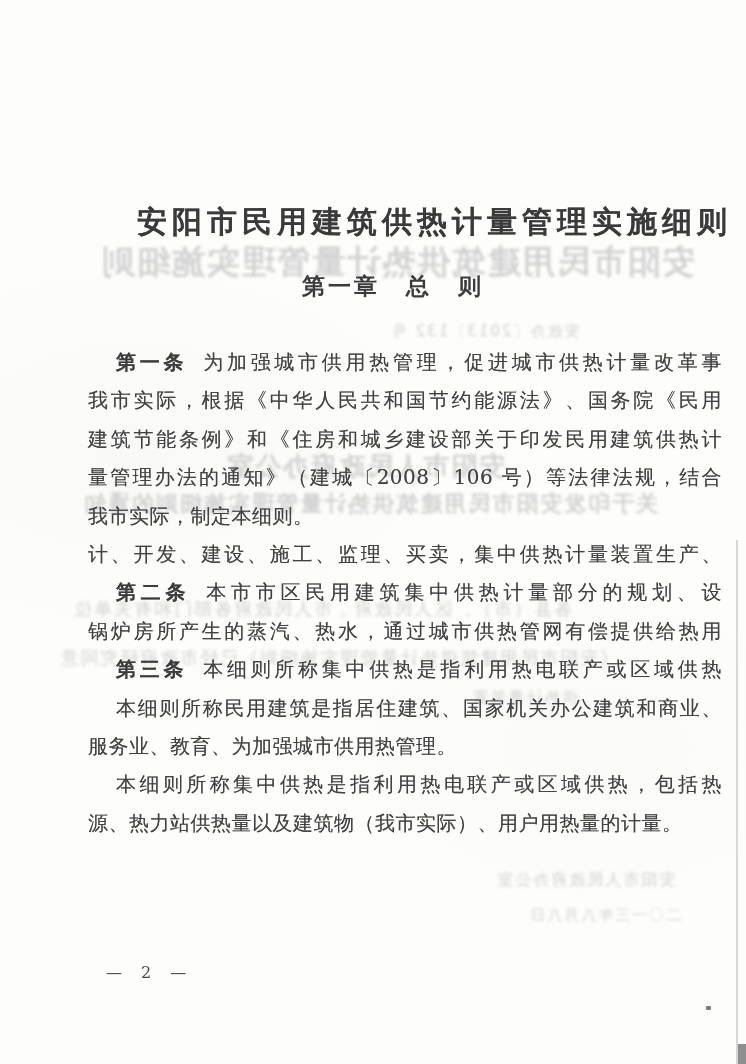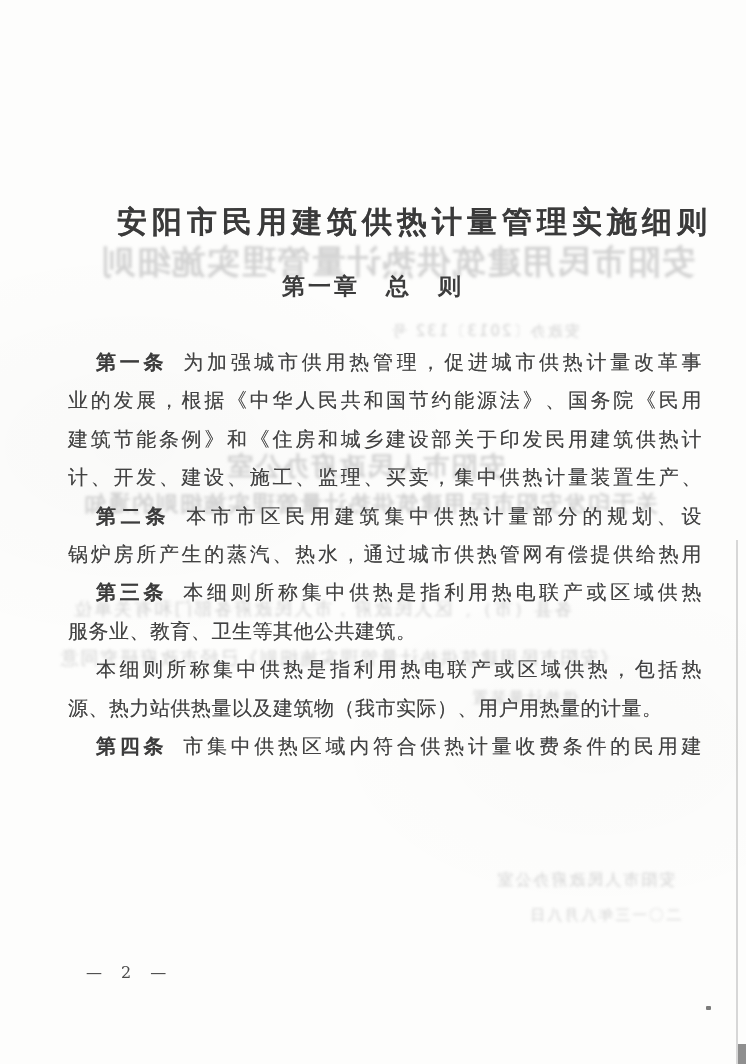--- a/index.html
+++ b/index.html
@@ -34,20 +34,21 @@
     filter: blur(1.6px);
     opacity: 0.75;
     font-family: "DejaVu Sans", sans-serif;
     letter-spacing: 2px;
   }
   
   .print-layer {
     position: absolute;
     inset: 0;
     z-index: 2;
+    margin-left: 20px;
   }
   .doc-title {
     position: absolute;
     top: 203px;
     left: 117px;
     font-family: "DejaVu Sans", sans-serif;
     font-weight: bold;
     font-size: 30px;
     line-height: 38px;
     letter-spacing: 5px;
@@ -151,30 +152,32 @@
       <div class="bleed" style="left: 528px; top: 906px; font-size: 15px;">二〇一三年八月八日</div>
     </div>
 
   <div class="print-layer">
     <div class="doc-title">安阳市民用建筑供热计量管理实施细则</div>
 
     <div class="chapter-heading">第一章　总　则</div>
 
     <div class="body-text">
         <div class="line indent fill"><span class="head">第一条</span>为加强城市供用热管理，促进城市供热计量改革事</div>
-        <div class="line fill">业的发展，根据《中华人民共和国节约能源法》、国务院《民用</div>
+        <div class="line fill">我市实际，根据《中华人民共和国节约能源法》、国务院《民用</div>
         <div class="line fill">建筑节能条例》和《住房和城乡建设部关于印发民用建筑供热计</div>
+        <div class="line fill">量管理办法的通知》（建城〔2008〕106 号）等法律法规，结合</div>
+        <div class="line">我市实际，制定本细则。</div>
         <div class="line fill">计、开发、建设、施工、监理、买卖，集中供热计量装置生产、</div>
         <div class="line indent fill"><span class="head">第二条</span>本市市区民用建筑集中供热计量部分的规划、设</div>
         <div class="line fill">锅炉房所产生的蒸汽、热水，通过城市供热管网有偿提供给热用</div>
         <div class="line indent fill"><span class="head">第三条</span>本细则所称集中供热是指利用热电联产或区域供热</div>
-        <div class="line">服务业、教育、卫生等其他公共建筑。</div>
+        <div class="line indent fill">本细则所称民用建筑是指居住建筑、国家机关办公建筑和商业、</div>
+        <div class="line">服务业、教育、为加强城市供用热管理。</div>
         <div class="line indent fill">本细则所称集中供热是指利用热电联产或区域供热，包括热</div>
         <div class="line">源、热力站供热量以及建筑物（我市实际）、用户用热量的计量。</div>
-        <div class="line indent fill"><span class="head">第四条</span>市集中供热区域内符合供热计量收费条件的民用建</div>
       </div>
 
     <div class="page-number">— 2 —</div>
   </div>
 
   <div class="edge-shadow-right"></div>
   <div class="corner-mark"></div>
   <div class="speck"></div>
 
 </div>

